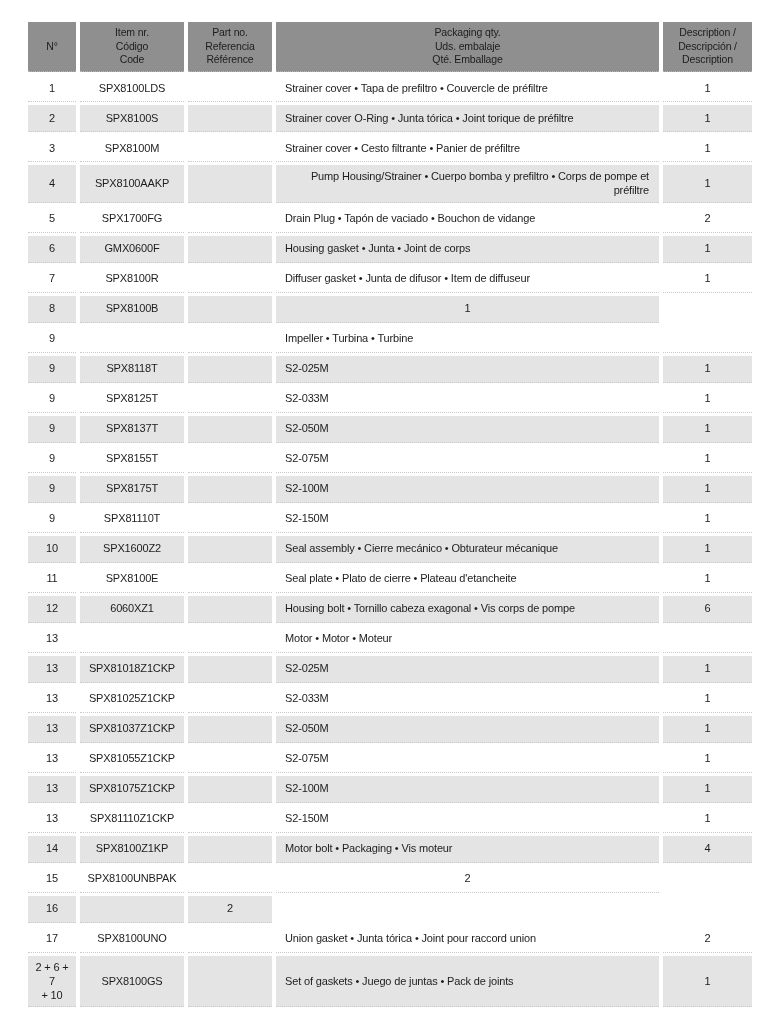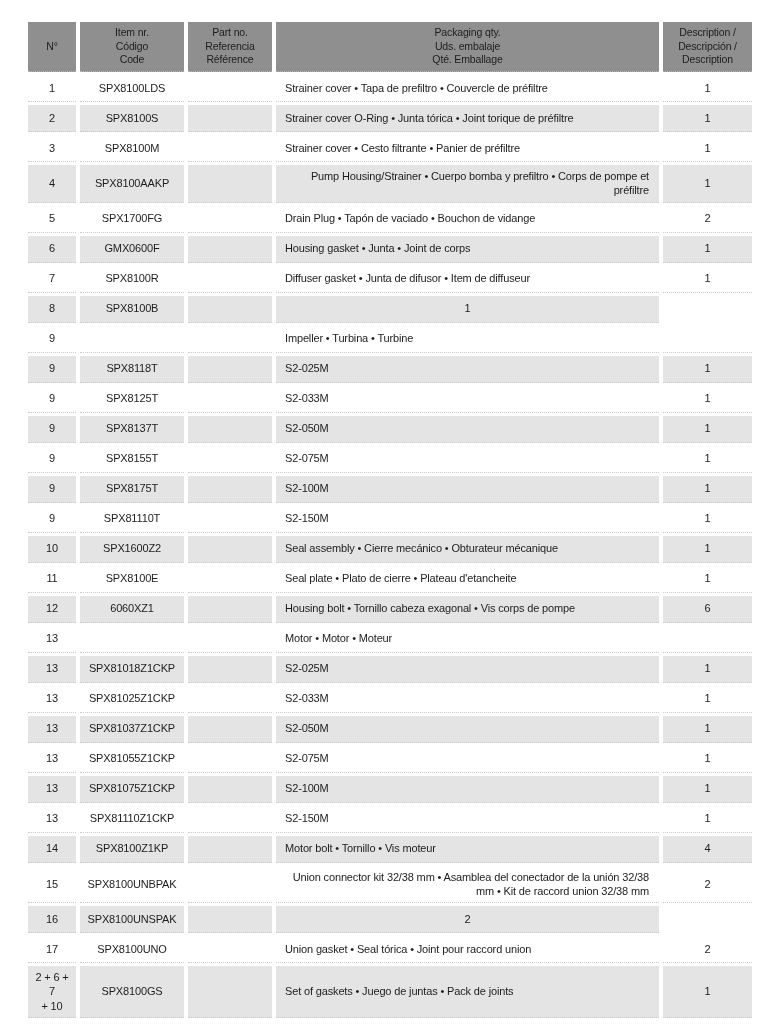--- a/index.html
+++ b/index.html
@@ -251,41 +251,39 @@
       <div class="cell no">13</div>
       <div class="cell code">SPX81110Z1CKP</div>
       <div class="cell part"></div>
       <div class="cell desc">S2-150M</div>
       <div class="cell qty">1</div>
     </div>
     <div class="t-row alt">
       <div class="cell no">14</div>
       <div class="cell code">SPX8100Z1KP</div>
       <div class="cell part"></div>
-      <div class="cell desc">Motor bolt • Tornillo • Vis moteur</div>
+      <div class="cell desc">Motor bolt • Packaging • Vis moteur</div>
       <div class="cell qty">4</div>
     </div>
     <div class="t-row">
       <div class="cell no">15</div>
       <div class="cell code">SPX8100UNBPAK</div>
       <div class="cell part"></div>
-      <div class="cell desc">Union connector kit 32/38 mm • Asamblea del conectador de la unión 32/38 mm • Kit de raccord union 32/38 mm</div>
       <div class="cell qty">2</div>
     </div>
     <div class="t-row alt">
       <div class="cell no">16</div>
-      <div class="cell code">SPX8100UNSPAK</div>
       <div class="cell part"></div>
       <div class="cell qty">2</div>
     </div>
     <div class="t-row">
       <div class="cell no">17</div>
       <div class="cell code">SPX8100UNO</div>
       <div class="cell part"></div>
-      <div class="cell desc">Union gasket • Seal tórica • Joint pour raccord union</div>
+      <div class="cell desc">Union gasket • Junta tórica • Joint pour raccord union</div>
       <div class="cell qty">2</div>
     </div>
     <div class="t-row alt">
       <div class="cell no">2 + 6 + 7
 + 10</div>
       <div class="cell code">SPX8100GS</div>
       <div class="cell part"></div>
       <div class="cell desc">Set of gaskets • Juego de juntas • Pack de joints</div>
       <div class="cell qty">1</div>
     </div>

